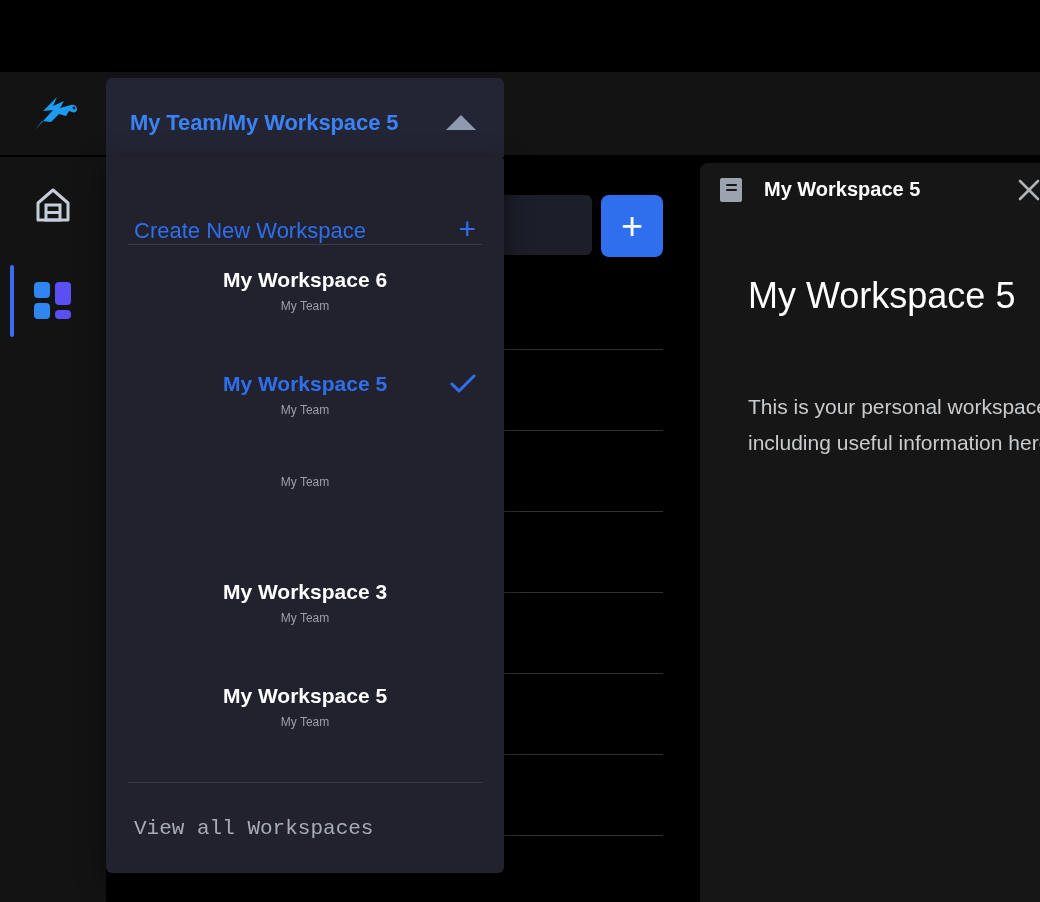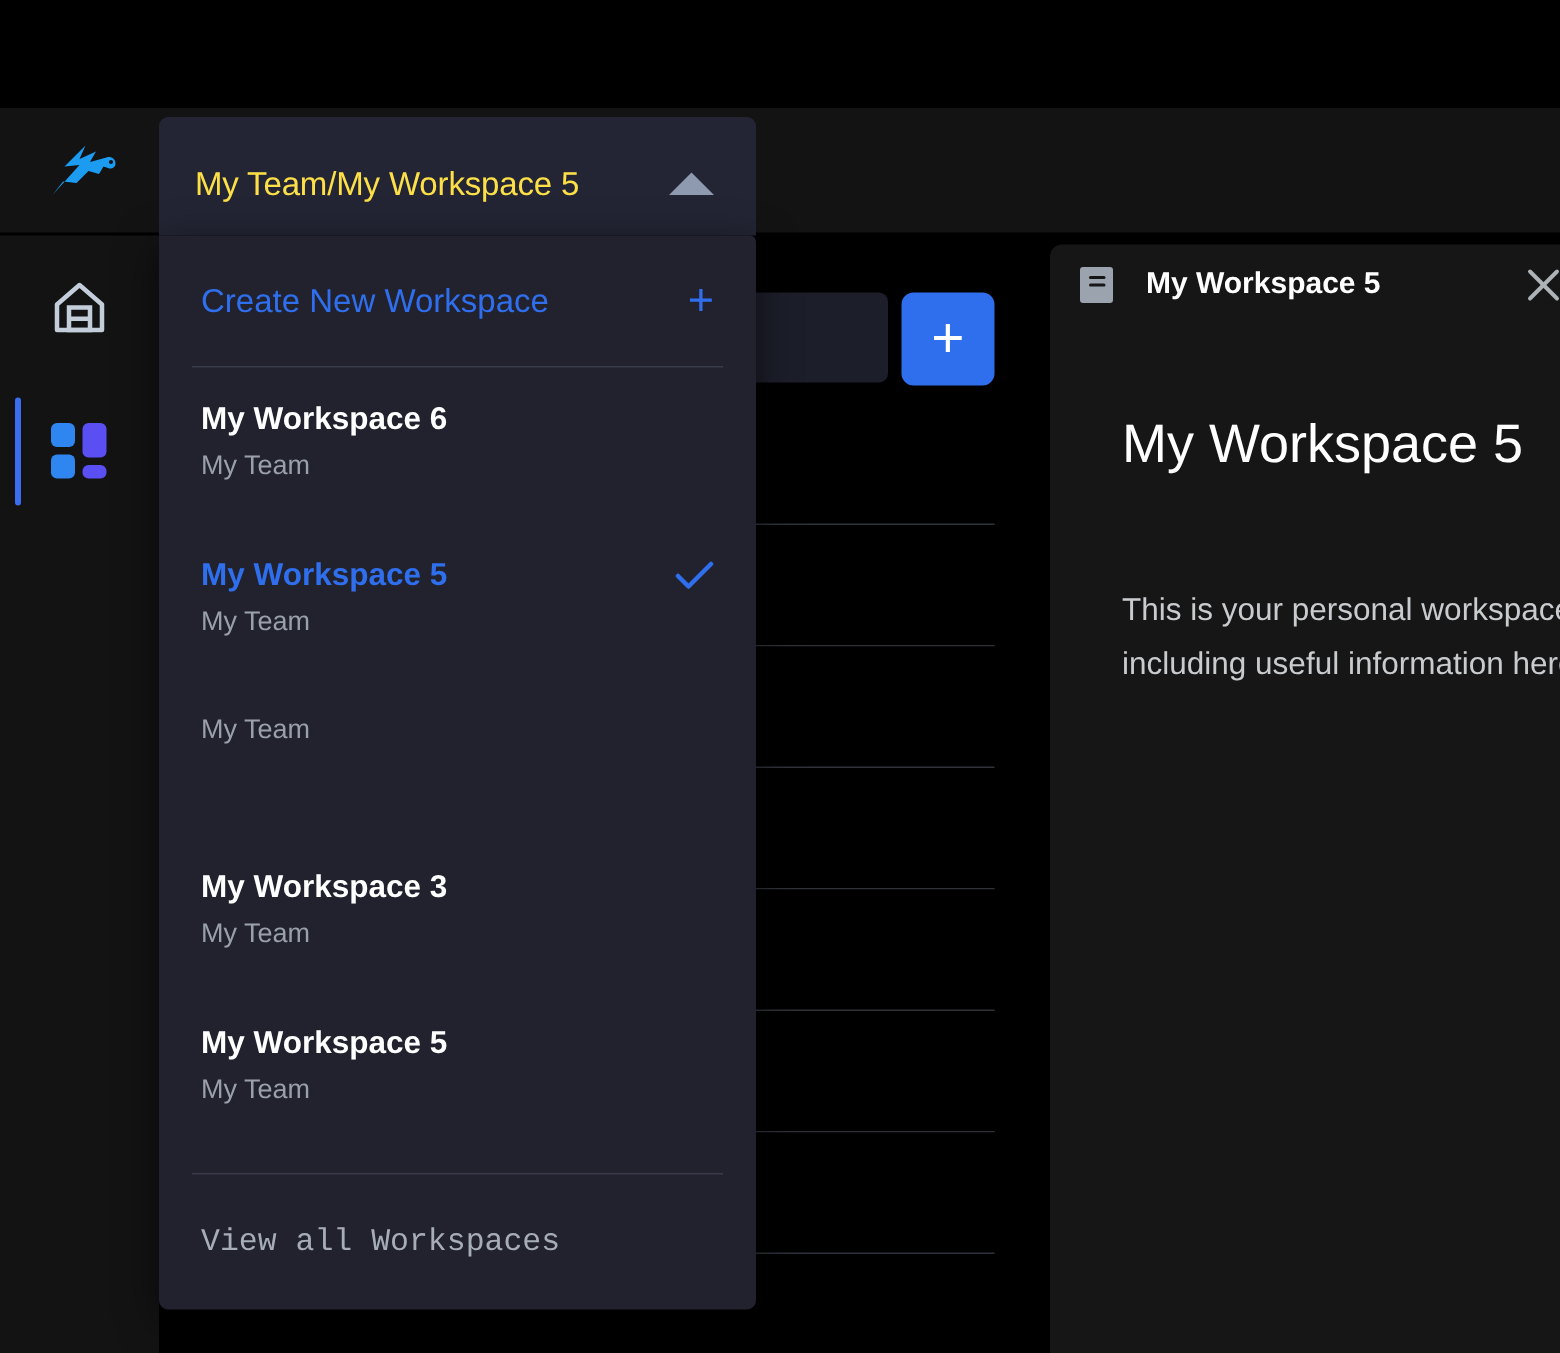--- a/index.html
+++ b/index.html
@@ -51,23 +51,23 @@
     background: #232534;
     border-radius: 6px 6px 0 0;
     display: flex;
     align-items: center;
     padding: 0 22px 0 24px;
     cursor: pointer;
   }
 
   .ws-switcher-label {
     flex: 1;
-    color: #fde047;
+    color: #3b82f6;
     font-size: 22px;
-    font-weight: normal;
+    font-weight: bold;
     letter-spacing: -0.1px;
     white-space: nowrap;
   }
 
   .caret-up {
     width: 0; height: 0;
     border-left: 15px solid transparent;
     border-right: 15px solid transparent;
     border-bottom: 15px solid #8e9ab0;
     margin-right: 6px;
@@ -153,21 +153,21 @@
     background: #21222e;
     border-radius: 0 4px 6px 6px;
     box-shadow: 0 8px 28px rgba(0,0,0,0.55);
     overflow: hidden;
     z-index: 40;
   }
 
   .dd-create {
     height: 87px;
     display: flex;
-    align-items: center;
+    align-items: flex-end;
     padding: 0 28px 0 28px;
     cursor: pointer;
   }
   .dd-create-label {
     flex: 1;
     color: #2f6fed;
     font-size: 22px;
     font-weight: 400;
   }
   .dd-create-plus {
@@ -176,42 +176,42 @@
     line-height: 1;
     font-weight: 300;
   }
 
   .dd-divider {
     height: 1px;
     background: #393b4a;
     margin: 0 22px;
   }
 
-  .dd-items { padding-top: 8px; }
+  .dd-items { padding-top: 8px; text-align: center; }
 
   .dd-item {
     position: relative;
     height: 104px;
     padding: 14px 28px 0 28px;
     cursor: pointer;
   }
 
   .dd-item-name {
     color: #ffffff;
     font-size: 21px;
     font-weight: bold;
     line-height: 1.25;
     margin-bottom: 6px;
   }
   .dd-item.selected .dd-item-name {
     color: #2f6fed;
   }
   .dd-item-team {
     color: #9aa0ab;
-    font-size: 18px;
+    font-size: 12px;
     font-weight: 400;
     line-height: 1.25;
   }
 
   .dd-check {
     position: absolute;
     right: 28px; top: 16px;
     width: 26px; height: 22px;
   }
 

